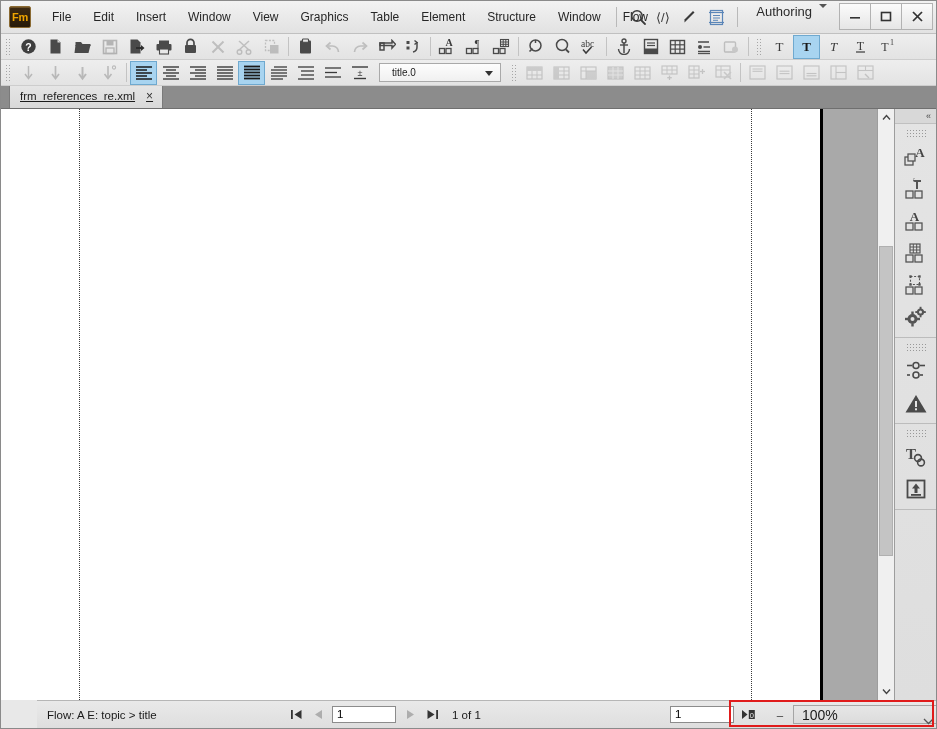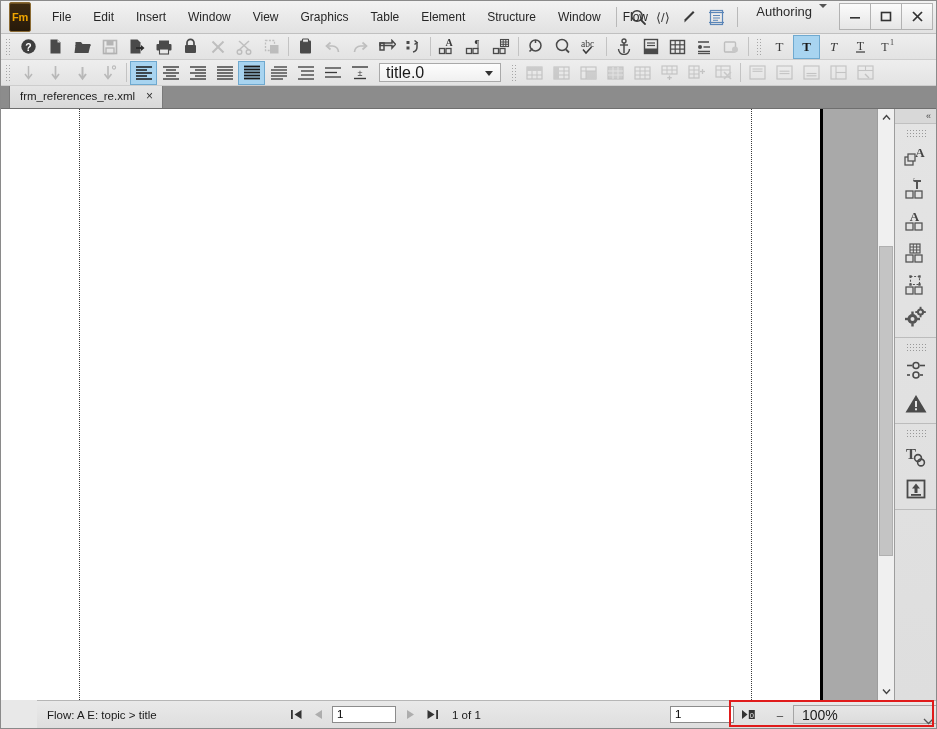--- a/index.html
+++ b/index.html
@@ -23,21 +23,21 @@
   
   .menubar {
     height: 33px;
     background: linear-gradient(to bottom,#f2f2f2 0%, #e9e9e9 55%, #e2e2e2 100%);
     border-bottom: 1px solid #c0c0c0;
     display: flex; align-items: center;
     flex: 0 0 33px;
     position: relative;
   }
   .fm-logo {
-    width: 22px; height: 30px;
+    width: 22px; height: 22px;
     margin-left: 8px; margin-right: 10px;
     background: linear-gradient(to bottom,#3d2a12,#271a09);
     border: 1px solid #8a6a33;
     border-radius: 2px;
     color: #f0a500;
     font-size: 11px; font-weight: bold;
     display: flex; align-items: center; justify-content: center;
     letter-spacing: -0.3px;
     box-shadow: inset 0 1px 0 rgba(255,200,100,.25);
   }
@@ -114,22 +114,22 @@
   .tbtn.disabled { opacity: .33; }
   .tbtn svg { display:block; }
 
   
   .pstyle {
     width: 122px; height: 19px;
     margin: 0 6px;
     background: linear-gradient(to bottom,#fdfdfd,#f0f0f0);
     border: 1px solid #a9a9a9;
     display: flex; align-items: center;
-    font-size: 16px; color: #1a1a1a;
-    padding-left: 6px;
+    font-size: 10px; color: #1a1a1a;
+    padding-left: 12px;
     position: relative; flex: 0 0 auto; cursor: default;
   }
   .pstyle .dd-caret {
     position: absolute; right: 7px; top: 50%;
     margin-top: -2px;
     width: 0; height: 0;
     border-left: 4px solid transparent;
     border-right: 4px solid transparent;
     border-top: 5px solid #333;
   }
@@ -144,20 +144,21 @@
   }
   .doctab {
     height: 26px;
     background: linear-gradient(to bottom,#e7e7e7,#d9d9d9);
     border: 1px solid #7a7a7a;
     border-bottom: none;
     display: flex; align-items: center;
     padding: 0 6px 0 10px;
     font-size: 11.5px; color: #1c1c1c;
     cursor: default;
+    text-decoration: underline;
   }
   .tab-close {
     margin-left: 8px; font-size: 12px; color: #333;
     width: 13px; text-align: center; cursor: default;
     line-height: 1;
   }
 
   
   .main {
     flex: 1 1 auto;

